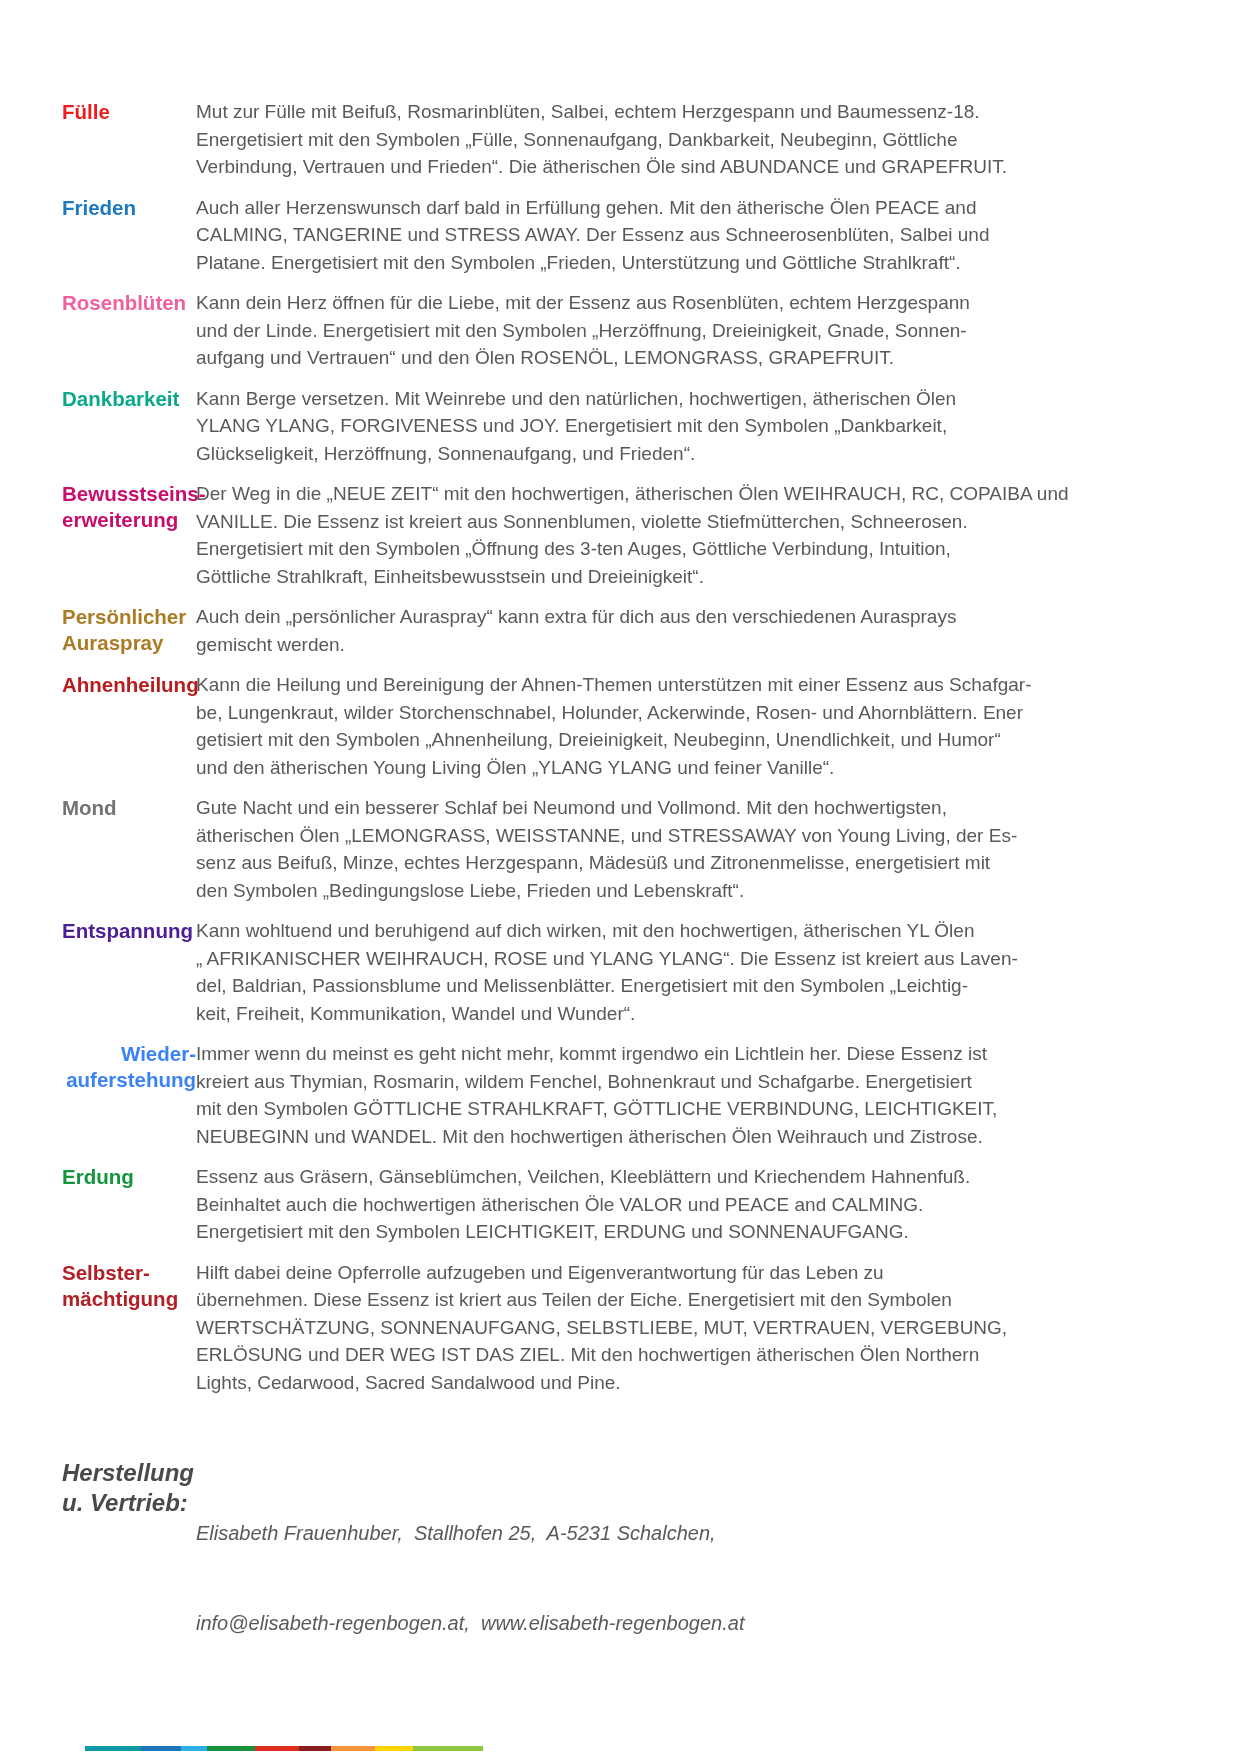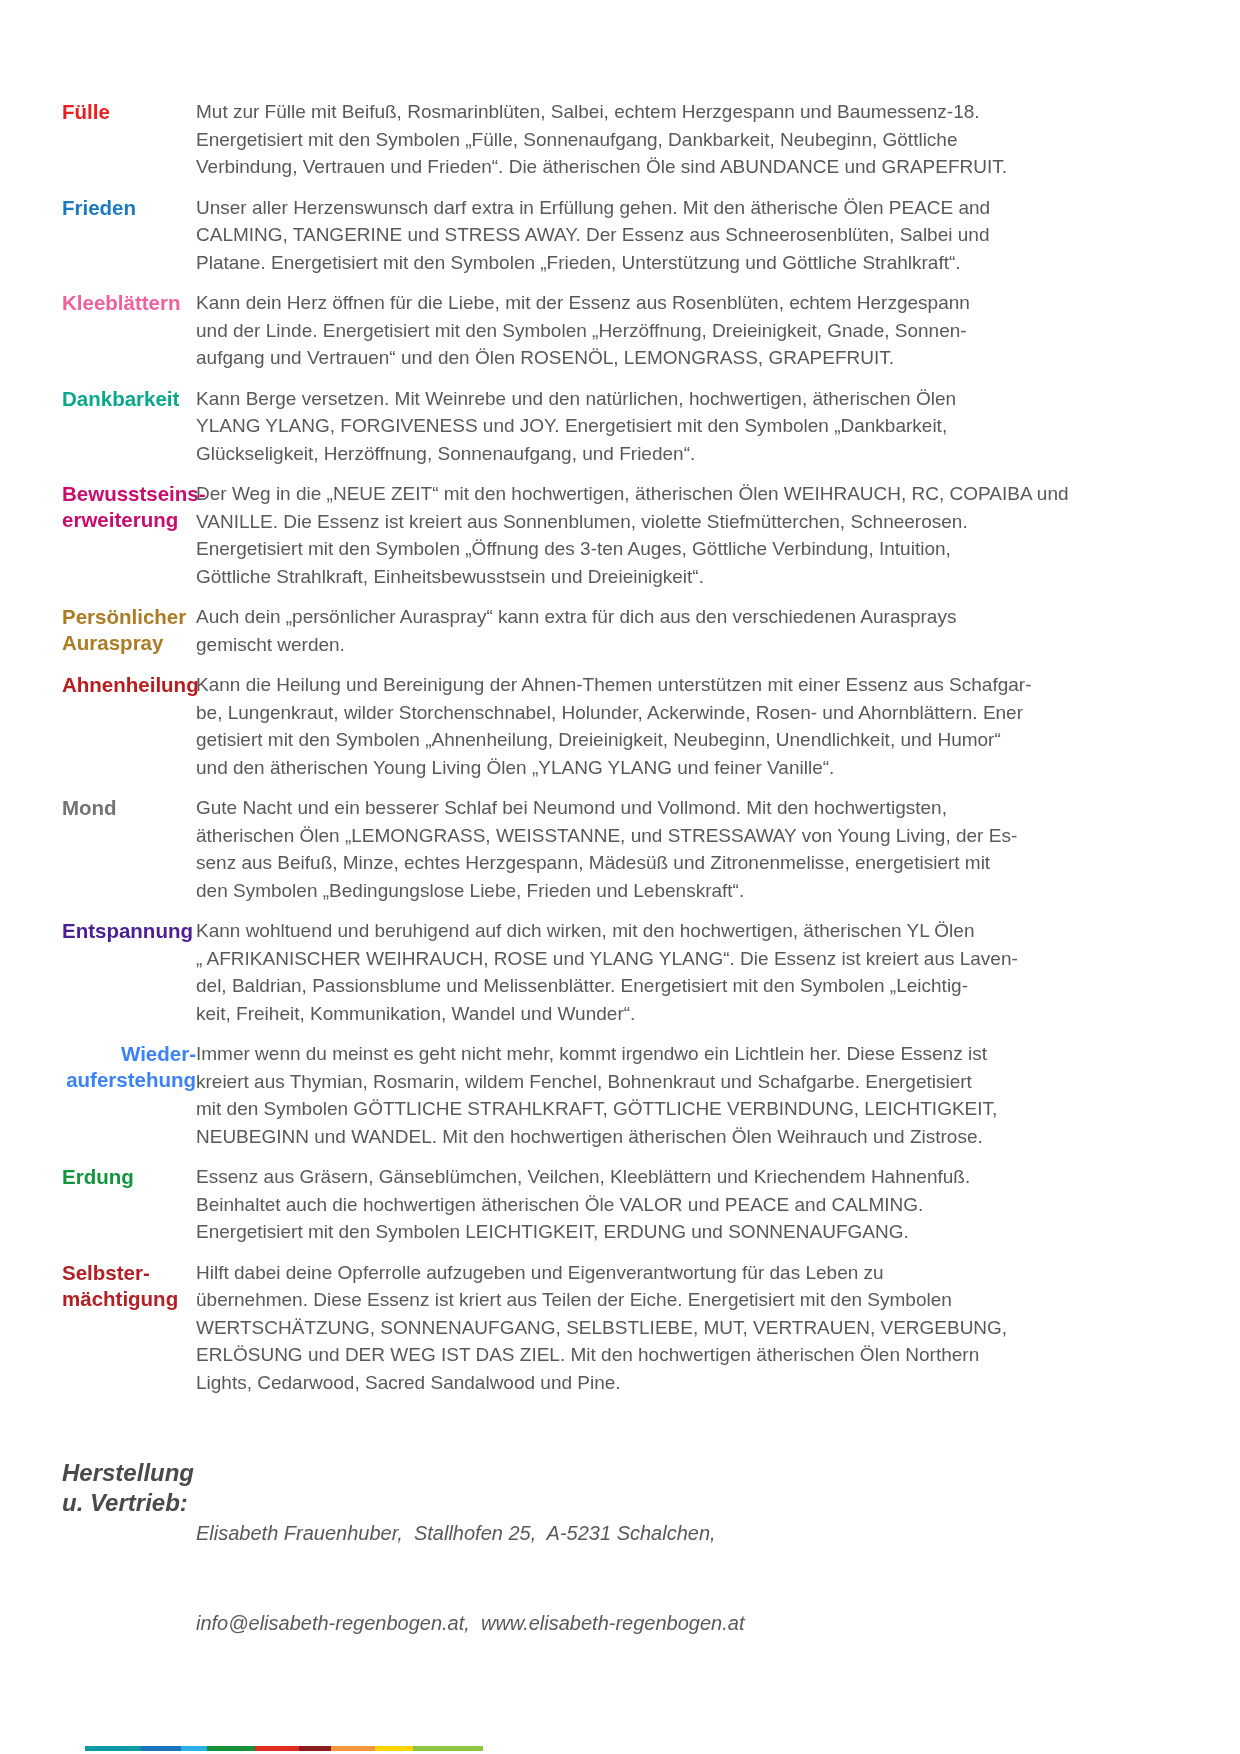--- a/index.html
+++ b/index.html
@@ -80,27 +80,27 @@
 
     <div class="section">
       <div class="section-label" style="color: rgb(237, 28, 31);">Fülle</div>
       <div class="section-text">Mut zur Fülle mit Beifuß, Rosmarinblüten, Salbei, echtem Herzgespann und Baumessenz-18.
 Energetisiert mit den Symbolen „Fülle, Sonnenaufgang, Dankbarkeit, Neubeginn, Göttliche
 Verbindung, Vertrauen und Frieden“. Die ätherischen Öle sind ABUNDANCE und GRAPEFRUIT.</div>
     </div>
 
     <div class="section">
       <div class="section-label" style="color: rgb(27, 121, 192);">Frieden</div>
-      <div class="section-text">Unser aller Herzenswunsch darf extra in Erfüllung gehen. Mit den ätherische Ölen PEACE and
+      <div class="section-text">Auch aller Herzenswunsch darf bald in Erfüllung gehen. Mit den ätherische Ölen PEACE and
 CALMING, TANGERINE und STRESS AWAY. Der Essenz aus Schneerosenblüten, Salbei und
 Platane. Energetisiert mit den Symbolen „Frieden, Unterstützung und Göttliche Strahlkraft“.</div>
     </div>
 
     <div class="section">
-      <div class="section-label" style="color: rgb(240, 96, 159);">Kleeblättern</div>
+      <div class="section-label" style="color: rgb(240, 96, 159);">Rosenblüten</div>
       <div class="section-text">Kann dein Herz öffnen für die Liebe, mit der Essenz aus Rosenblüten, echtem Herzgespann
 und der Linde. Energetisiert mit den Symbolen „Herzöffnung, Dreieinigkeit, Gnade, Sonnen-
 aufgang und Vertrauen“ und den Ölen ROSENÖL, LEMONGRASS, GRAPEFRUIT.</div>
     </div>
 
     <div class="section">
       <div class="section-label" style="color: rgb(10, 168, 138);">Dankbarkeit</div>
       <div class="section-text">Kann Berge versetzen. Mit Weinrebe und den natürlichen, hochwertigen, ätherischen Ölen
 YLANG YLANG, FORGIVENESS und JOY. Energetisiert mit den Symbolen „Dankbarkeit,
 Glückseligkeit, Herzöffnung, Sonnenaufgang, und Frieden“.</div>

